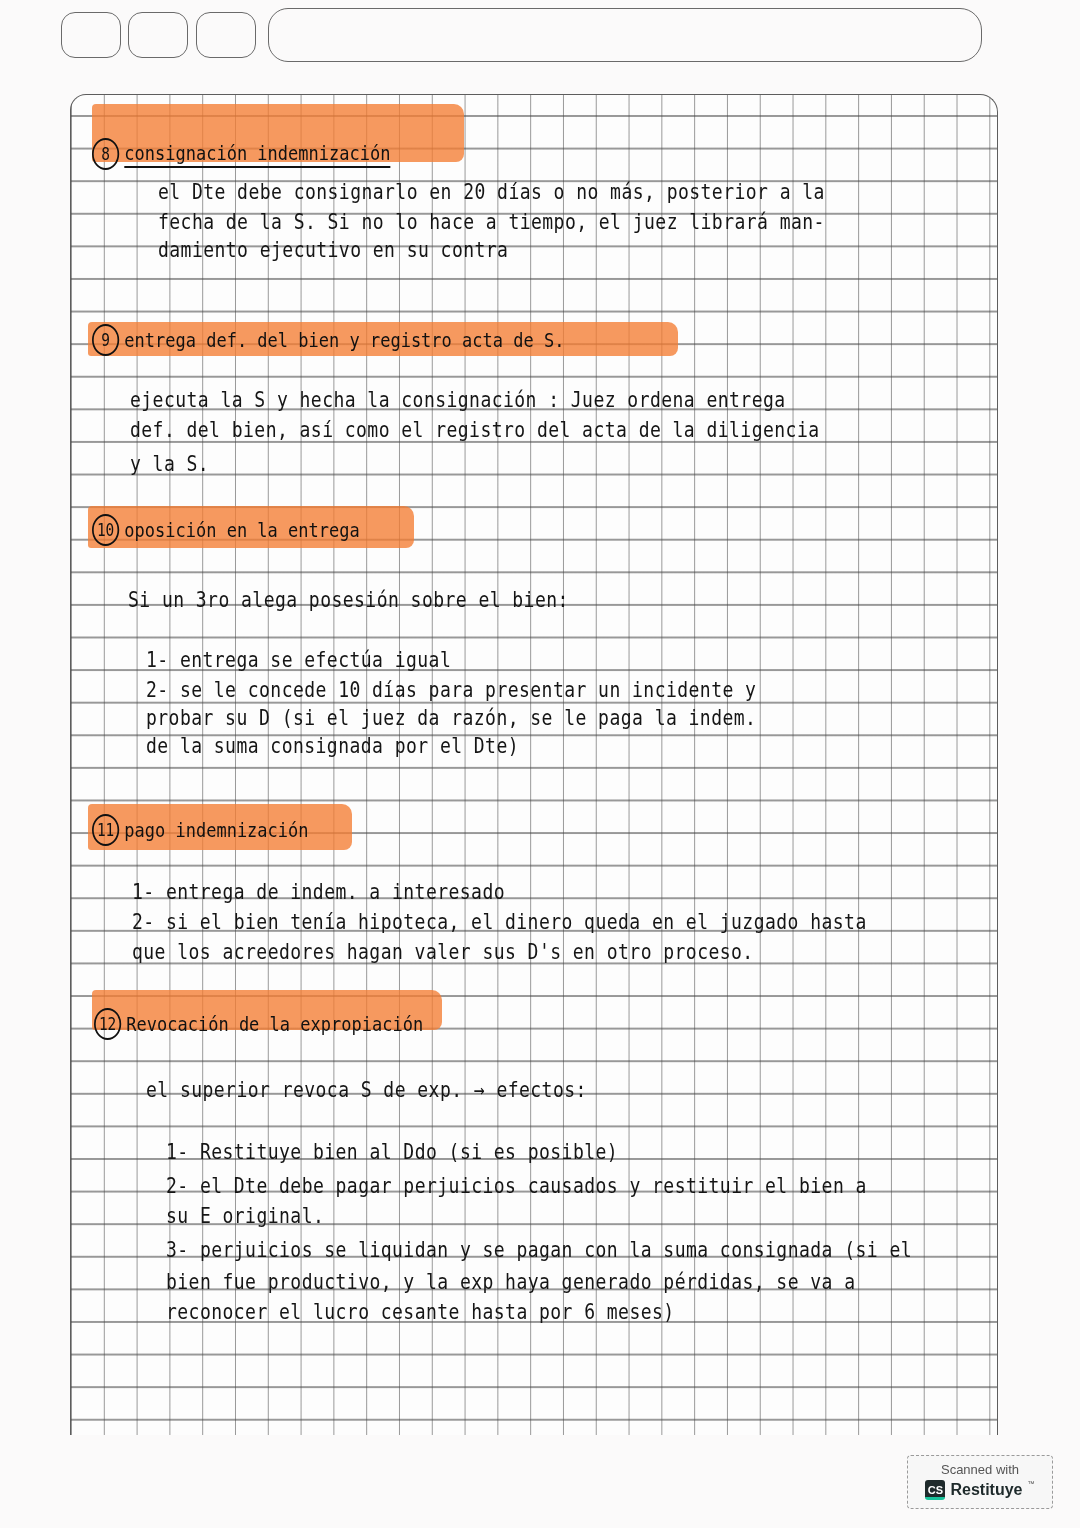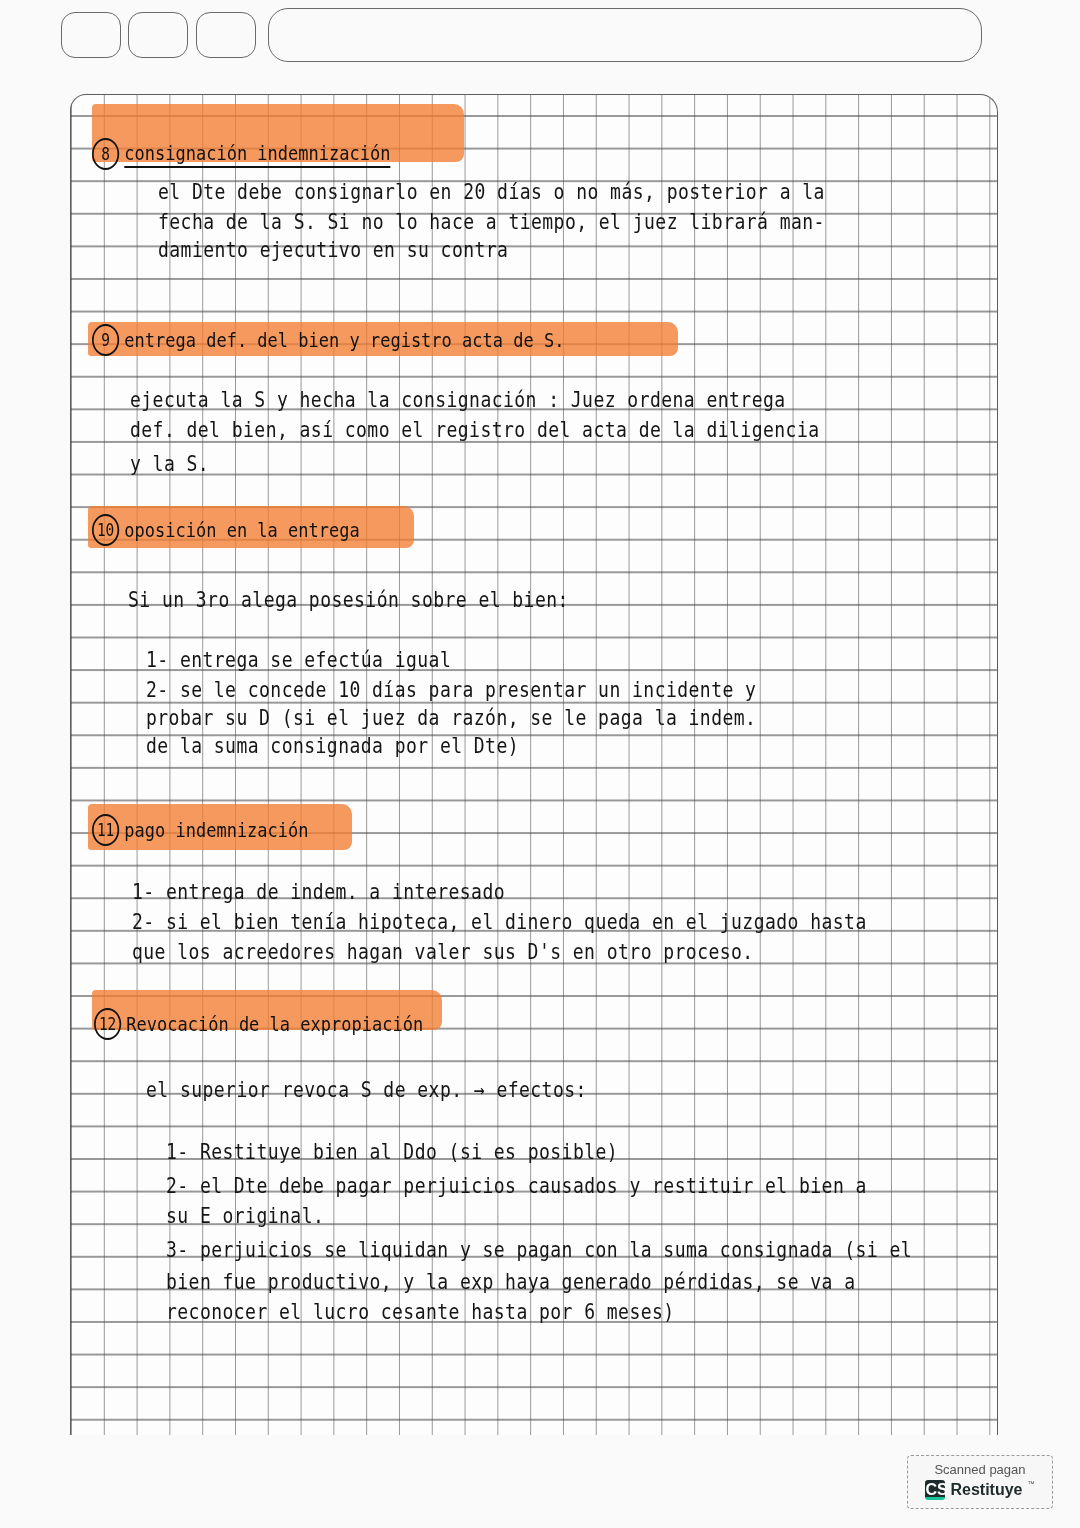--- a/index.html
+++ b/index.html
@@ -56,21 +56,21 @@
   
   .cs-badge {
     position: absolute; left: 907px; top: 1455px; width: 144px; height: 52px;
     border: 1.5px dashed #9a9a9a; border-radius: 4px; background: #f7f7f7;
     font-family: "Liberation Sans", sans-serif; text-align: center;
   }
   .cs-top { font-size: 13px; color: #555; margin-top: 6px; }
   .cs-bottom { display: flex; align-items: center; justify-content: center; gap: 5px; margin-top: 3px; }
   .cs-logo {
     width: 20px; height: 20px; background: #1e2a2b; color: #fff; border-radius: 3px;
-    font-size: 16px; font-weight: bold; line-height: 20px;
+    font-size: 11px; font-weight: bold; line-height: 20px;
     border-bottom: 3px solid #19c39b; box-sizing: border-box;
   }
   .cs-name { font-size: 16px; font-weight: bold; color: #1e2a2b; }
 </style>
 </head>
 <body>
 
 <div class="hdr-box" style="left:61px; width:58px;"></div>
 <div class="hdr-box" style="left:128px; width:58px;"></div>
 <div class="hdr-box" style="left:196px; width:58px;"></div>
@@ -123,19 +123,19 @@
 </div>
 <div class="hw" style="left:146px; top:1080px;">el superior revoca S de exp. → efectos:</div>
 <div class="hw" style="left:166px; top:1142px;">1- Restituye bien al Ddo (si es posible)</div>
 <div class="hw" style="left:166px; top:1176px;">2- el Dte debe pagar perjuicios causados y restituir el bien a</div>
 <div class="hw" style="left:166px; top:1206px;">   su E original.</div>
 <div class="hw" style="left:166px; top:1240px;">3- perjuicios se liquidan y se pagan con la suma consignada (si el</div>
 <div class="hw" style="left:166px; top:1272px;">   bien fue productivo, y la exp haya generado pérdidas, se va a</div>
 <div class="hw" style="left:166px; top:1302px;">   reconocer el lucro cesante hasta por 6 meses)</div>
 
 <div class="cs-badge">
-  <div class="cs-top">Scanned pagan</div>
+  <div class="cs-top">Scanned with</div>
   <div class="cs-bottom">
     <div class="cs-logo">CS</div>
     <span class="cs-name">Restituye</span>
     <span style="font-size:7px; color:#555; align-self:flex-start;">™</span>
   </div>
 </div>
 
 </body></html>

